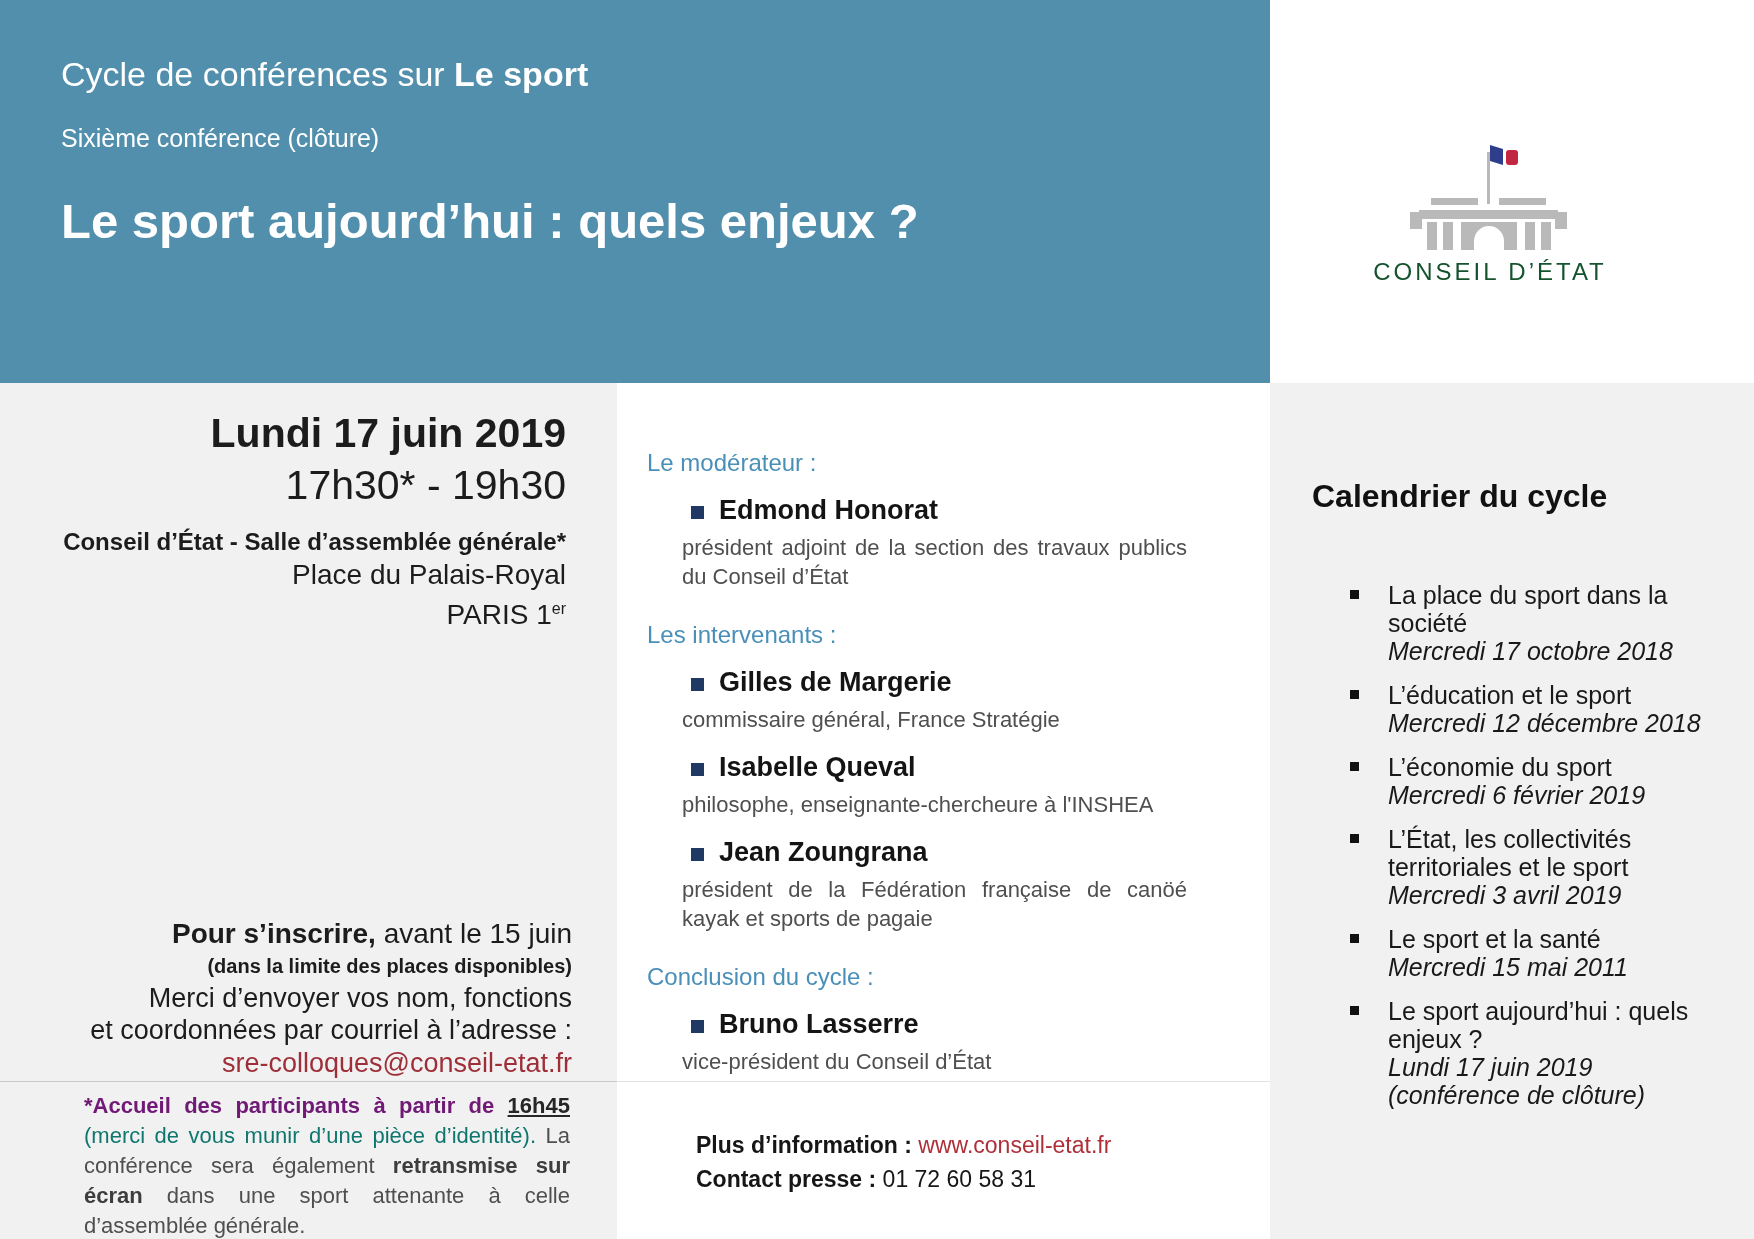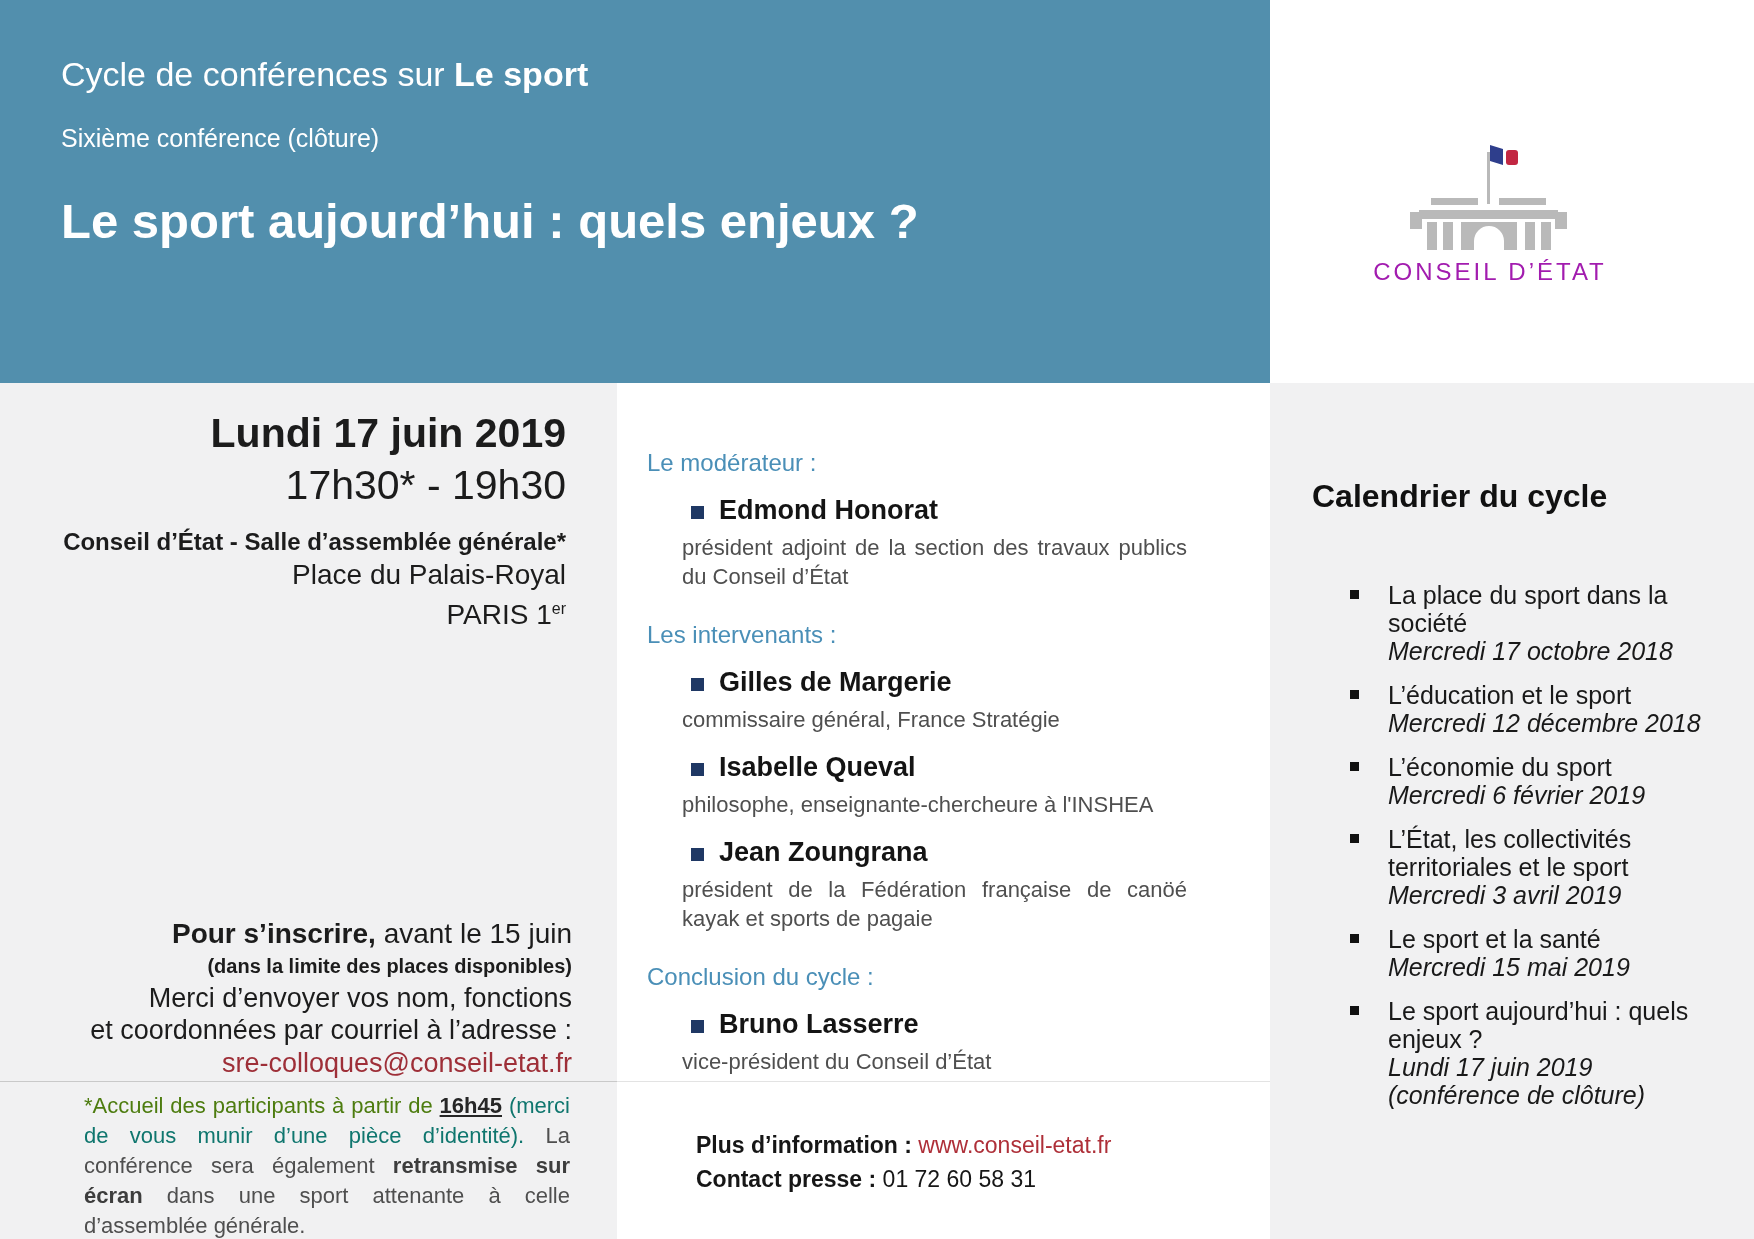--- a/index.html
+++ b/index.html
@@ -11,21 +11,21 @@
   
   .band { position:absolute; left:0; top:0; width:1270px; height:383px; background:#528fad; color:#ffffff; }
   .series { position:absolute; left:61px; top:55px; font-size:34px; font-weight:400; white-space:nowrap; }
   .series b { font-weight:700; }
   .edition { position:absolute; left:61px; top:124px; font-size:25px; }
   .main-title { position:absolute; left:61px; top:193px; margin:0; font-size:49px; font-weight:700; white-space:nowrap; }
 
   
   .logo { position:absolute; left:1330px; top:138px; width:320px; text-align:center; }
   .logo svg { display:block; margin:0 auto; }
-  .logo-caption { margin-top:8px; font-size:24px; letter-spacing:3px; color:#a21caf; white-space:nowrap; }
+  .logo-caption { margin-top:8px; font-size:24px; letter-spacing:3px; color:#14532d; white-space:nowrap; }
 
   
   .col { position:absolute; top:383px; height:856px; }
   .col-left  { left:0;      width:617px; background:#f1f1f2; }
   .col-mid   { left:617px;  width:718px; background:#ffffff; }
   .col-right { left:1270px; width:484px; background:#f1f1f2; }
 
   
   .date-block { position:absolute; left:0; top:24px; width:566px; text-align:right; }
   .date-line  { font-size:41px; font-weight:700; line-height:52px; }
@@ -40,21 +40,21 @@
   .reg-lead b { font-weight:700; }
   .reg-limit { font-size:20px; line-height:31px;font-weight:bold; }
   .reg-line  { font-size:27px; line-height:32px; }
   .reg-email { display:block; font-size:27px; line-height:34px; color:#9e2f38; text-decoration:none; cursor:pointer; }
 
   .left-divider { position:absolute; left:0; top:698px; width:617px; height:0; border:none; border-top:1px solid #c9c9c9; margin:0; }
   .mid-divider  { position:absolute; left:0; top:698px; width:653px; height:0; border:none; border-top:1px solid #e3e3e3; margin:0; }
 
   
   .footnote { position:absolute; left:84px; top:708px; width:486px; margin:0; font-size:22px; line-height:30px; text-align:justify; color:#4f4f4f; }
-  .fn-bold  { font-weight:400; color:#4d7c0f; }
+  .fn-bold  { font-weight:700; color:#701a75; }
   .fn-time  { font-weight:700; color:#262626; text-decoration:underline; }
   .fn-paren { color:#0f766e; }
   .fn-bold-mid { font-weight:700; color:#3d3d3d; }
 
   
   .speakers { position:absolute; left:30px; top:66px; width:590px; }
   .sec-label { color:#4a8fb7; font-size:24px; margin-top:30px; }
   .sec-label.first { margin-top:0; }
   .person { margin:18px 0 7px 44px; }
   .sq { display:inline-block; width:13px; height:13px; background:#1f3864; margin-right:15px; }
@@ -187,21 +187,21 @@
           <div class="cal-date">Mercredi 6 février 2019</div>
         </li>
         <li>
           <span class="cal-sq"></span>
           <div class="cal-topic">L’État, les collectivités territoriales et le sport</div>
           <div class="cal-date">Mercredi 3 avril 2019</div>
         </li>
         <li>
           <span class="cal-sq"></span>
           <div class="cal-topic">Le sport et la santé</div>
-          <div class="cal-date">Mercredi 15 mai 2019</div>
+          <div class="cal-date">Mercredi 15 mai 2011</div>
         </li>
         <li>
           <span class="cal-sq"></span>
           <div class="cal-topic">Le sport aujourd’hui : quels enjeux ?</div>
           <div class="cal-date">Lundi 17 juin 2019</div>
           <div class="cal-note">(conférence de clôture)</div>
         </li>
       </ul>
     </section>
   </aside>

